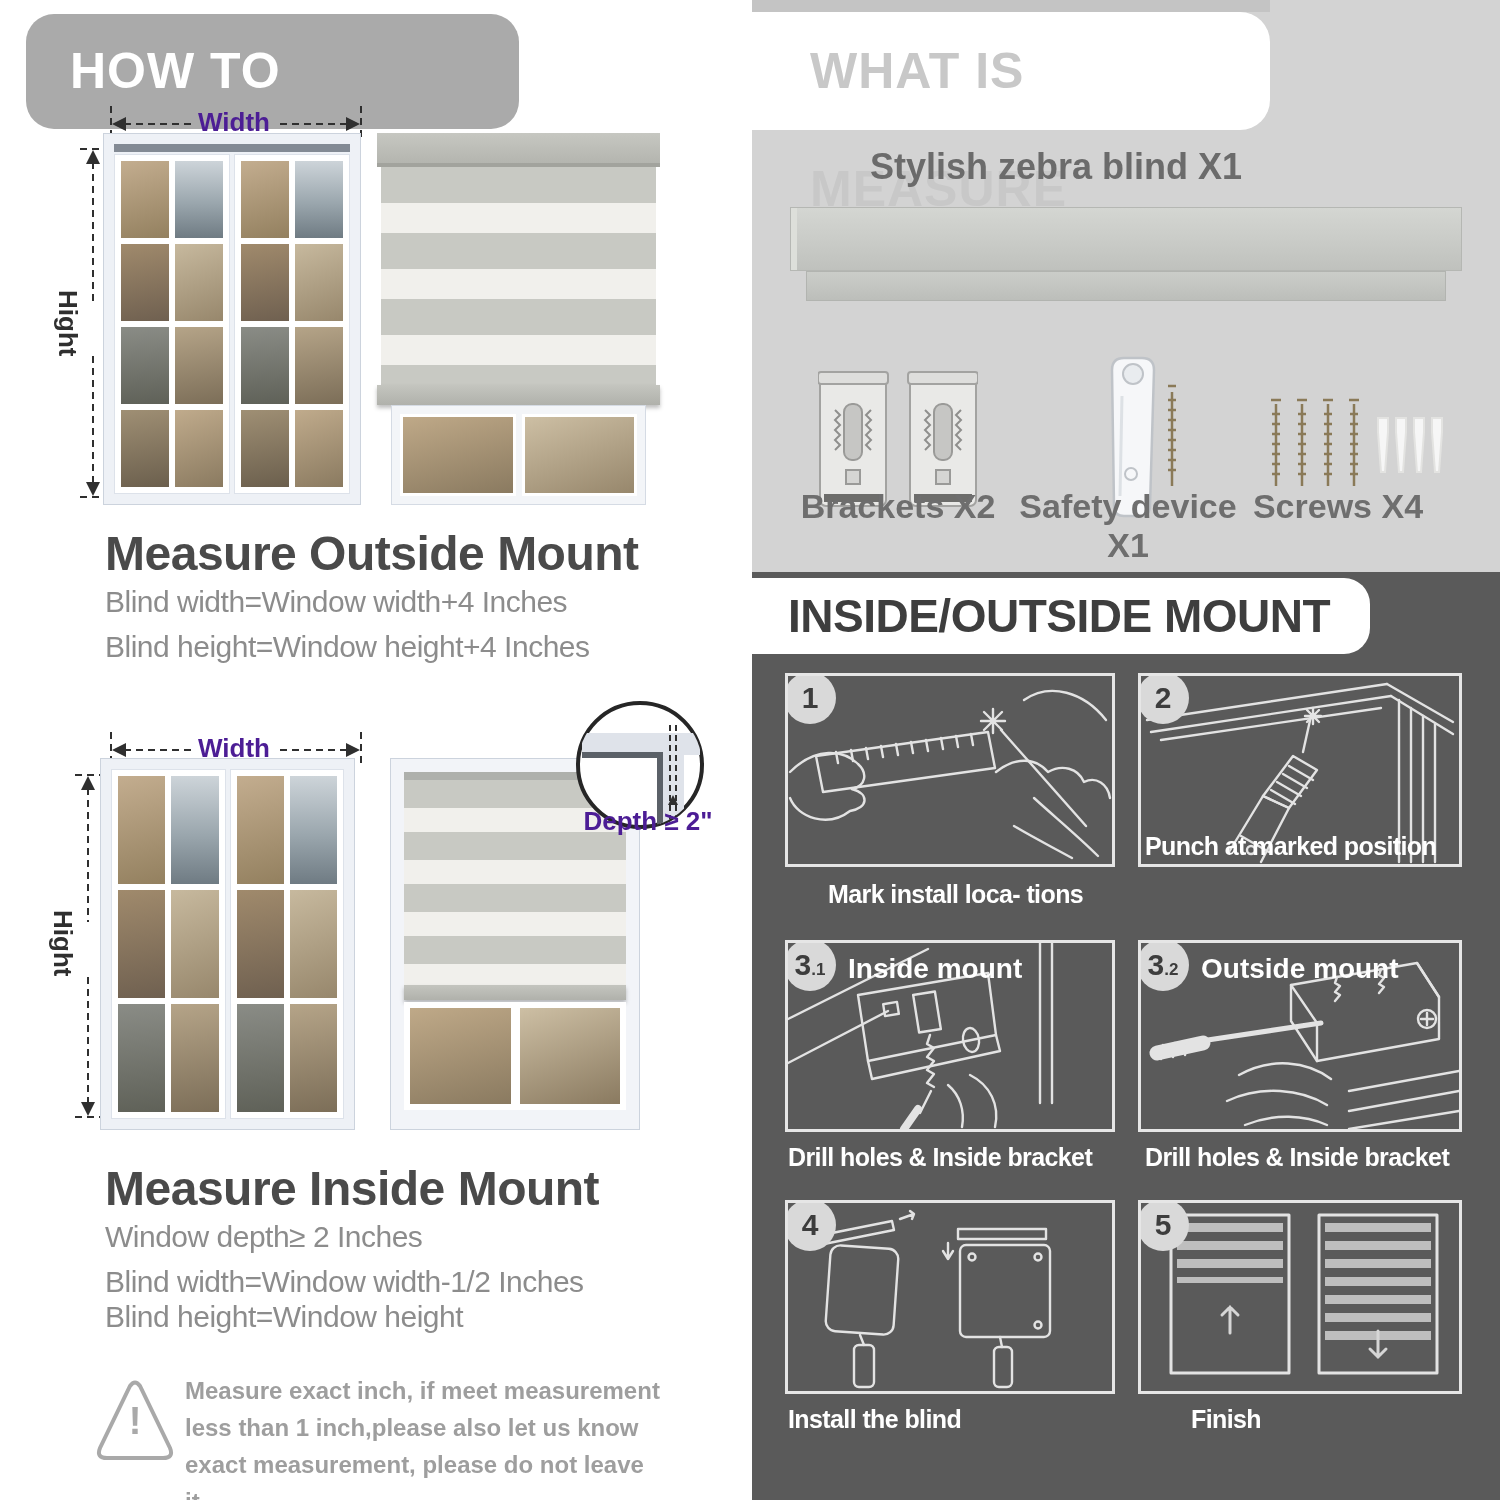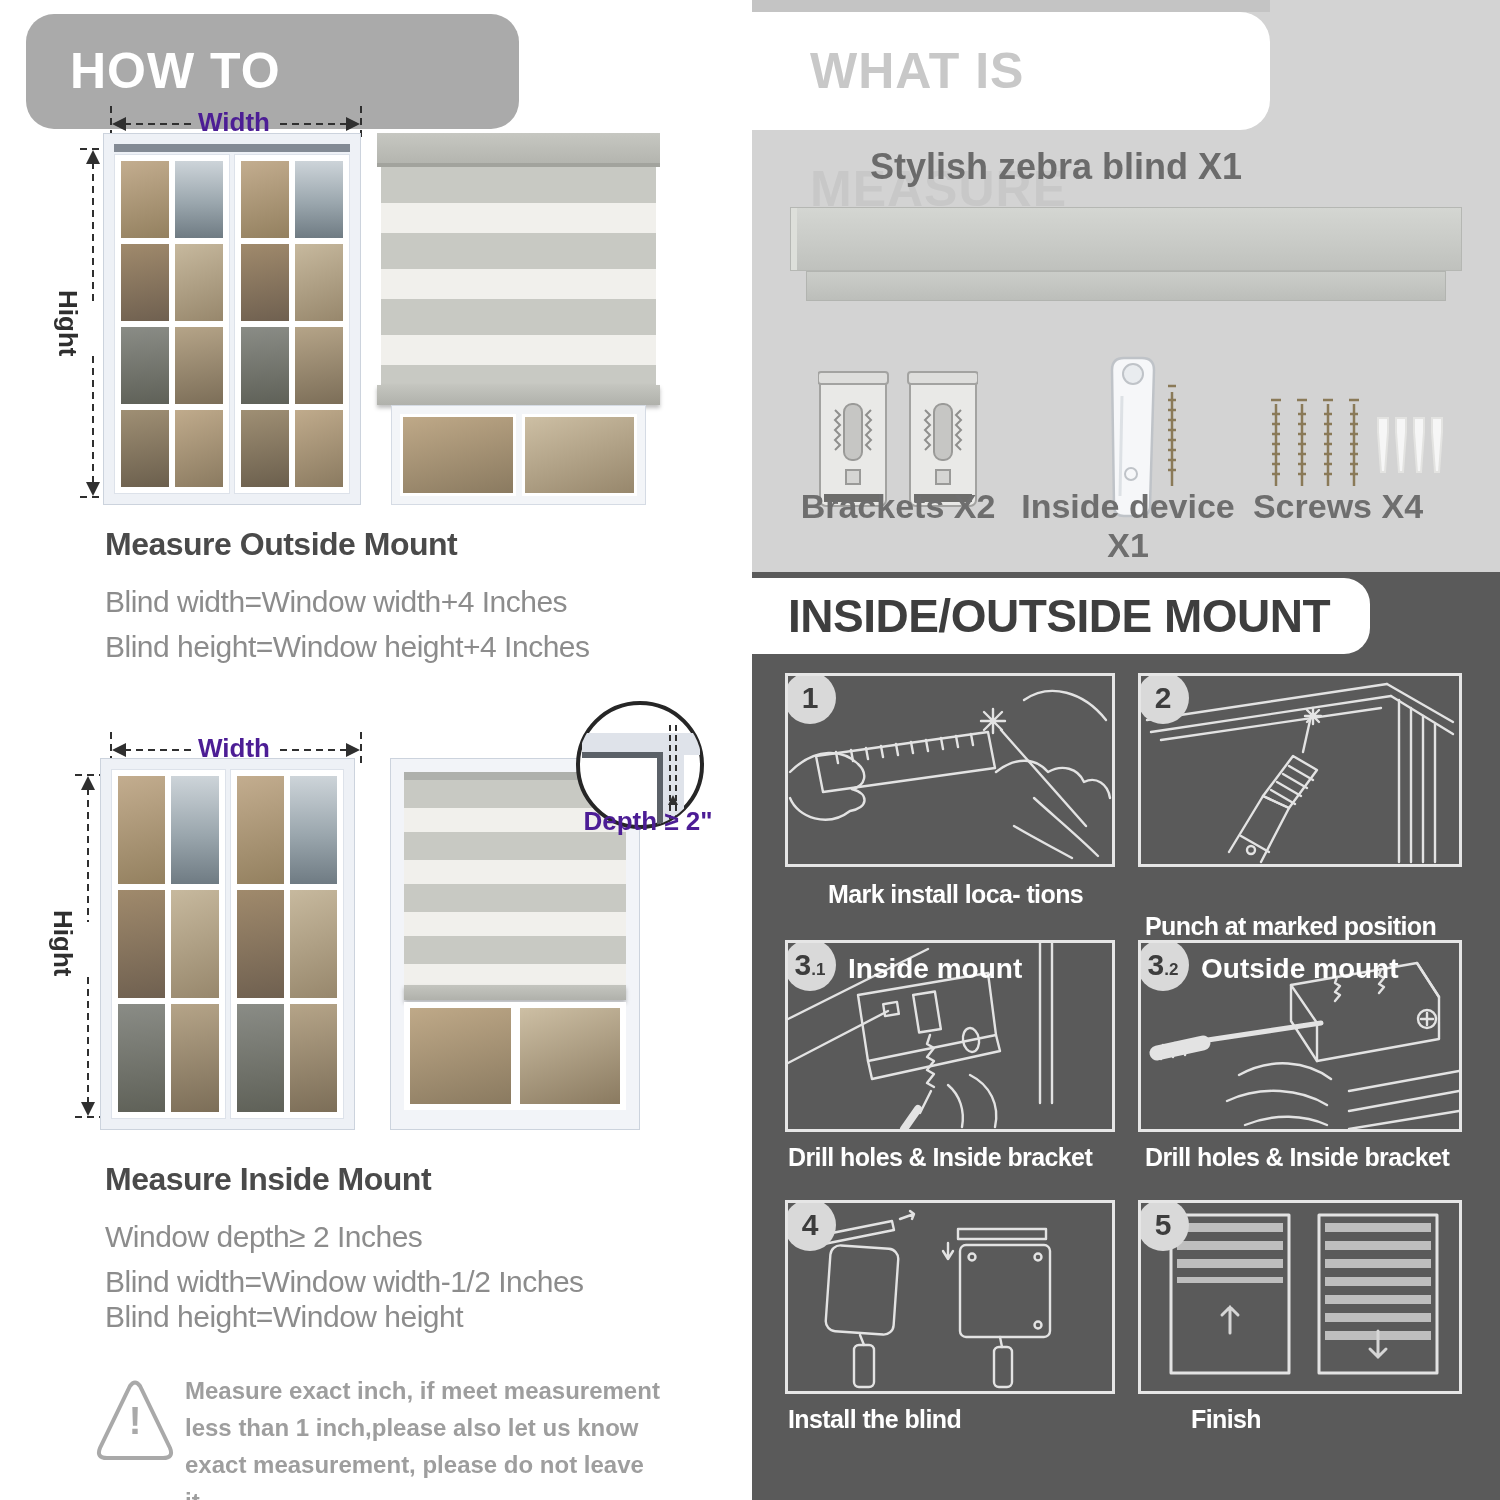--- a/index.html
+++ b/index.html
@@ -4,21 +4,21 @@
 <style>
   html,body{margin:0;padding:0;}
   body{width:1500px;height:1500px;position:relative;background:#ffffff;
        font-family:"Liberation Sans",sans-serif;overflow:hidden;}
   .abs{position:absolute;}
 
   
   .hdr-gray{left:26px;top:14px;width:493px;height:115px;background:#aaaaaa;
     border-radius:28px;color:#ffffff;font-weight:bold;font-size:50px;
     line-height:115px;padding-left:44px;box-sizing:border-box;letter-spacing:1px;}
-  .sec-heading{color:#4a4a4a;font-weight:bold;font-size:32px;letter-spacing:-0.5px;}
+  .sec-heading{color:#4a4a4a;font-weight:bold;font-size:48px;letter-spacing:-0.5px;}
   .sec-line{color:#8c8c8c;font-weight:normal;font-size:30px;letter-spacing:-0.5px;}
 
   .windowbox{background:#eef1f6;border:1px solid #ccd3dd;box-sizing:border-box;
     padding:10px;display:flex;flex-direction:column;}
   .win-track{height:8px;background:#838a94;margin-bottom:2px;}
   .sashrow{flex:1;display:flex;gap:4px;}
   .sash{flex:1;background:#ffffff;border:1px solid #dde2ea;padding:6px;display:grid;
     grid-template-columns:1fr 1fr;gap:6px;}
   .pane{background:#a99677;}
   .sash .pane:nth-child(1){background:linear-gradient(165deg,#c3ad8f,#93805f);}
@@ -314,21 +314,21 @@
     <g fill="rgba(255,255,255,0.8)" stroke="#e3e3e1" stroke-width="2">
       <path d="M110,22 h10 v14 l-3,40 h-4 l-3,-40 Z"></path>
       <path d="M128,22 h10 v14 l-3,40 h-4 l-3,-40 Z"></path>
       <path d="M146,22 h10 v14 l-3,40 h-4 l-3,-40 Z"></path>
       <path d="M164,22 h10 v14 l-3,40 h-4 l-3,-40 Z"></path>
     </g>
   </svg>
 </div>
 
 <div class="abs item-label" style="left:798px;top:487px;width:200px;">Brackets X2</div>
-<div class="abs item-label" style="left:1008px;top:487px;width:240px;">Inside device X1</div>
+<div class="abs item-label" style="left:1008px;top:487px;width:240px;">Safety device X1</div>
 <div class="abs item-label" style="left:1248px;top:487px;width:180px;">Screws X4</div>
 
 <div class="abs panel-dark"></div>
 <div class="abs hdr-white-2">INSIDE/OUTSIDE MOUNT</div>
 
 <div class="abs step-panel" style="left:785px;top:673px;width:330px;height:194px;">
   <svg width="324" height="188" viewBox="0 0 324 188">
     <g class="lineart">
       <path d="M28,80 L200,56 L207,92 L35,116 Z"></path>
       <path d="M48,76 l2,11 M63,74 l2,11 M78,72 l2,11 M93,70 l2,11 M108,68 l2,11 M123,66 l2,11 M138,64 l2,11 M153,62 l2,11 M168,60 l2,11 M183,58 l2,11"></path>
@@ -364,21 +364,21 @@
       <path d="M88,176 L122,120 L148,132 L120,186"></path>
       <path d="M100,160 l28,16"></path>
       <circle cx="110" cy="174" r="4"></circle>
     </g>
   </svg>
   <div class="badge">
     <span>2</span>
       <span class="sub"></span>
   </div>
 </div>
-<div class="abs step-caption" style="left:1145px;top:912px;">Punch at  marked position</div>
+<div class="abs step-caption" style="left:1145px;top:832px;">Punch at  marked position</div>
 
 <div class="abs step-panel" style="left:785px;top:940px;width:330px;height:192px;">
   <svg width="324" height="186" viewBox="0 0 324 186">
     <g class="lineart">
       <path d="M0,76 L140,6"></path>
         <path d="M0,120 L100,68"></path>
       <path d="M252,0 L252,160 M264,0 L264,160"></path>
       <path d="M70,52 L200,30 L208,92 L80,118 Z"></path>
       <path d="M80,118 L84,136 L212,108 L208,92"></path>
       <rect x="128" y="50" width="22" height="38" transform="rotate(-9 139 69)"></rect>

